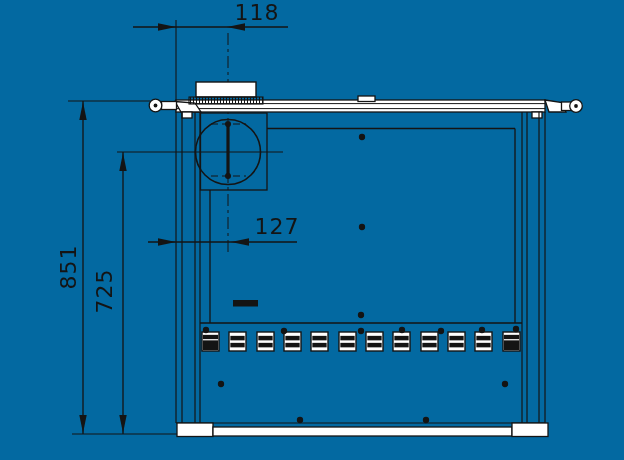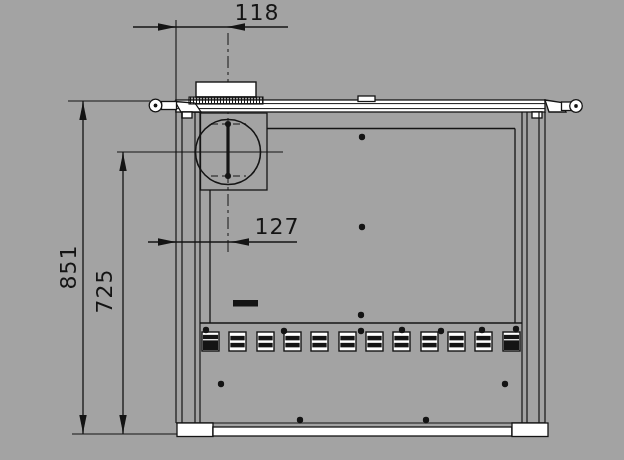--- a/index.html
+++ b/index.html
@@ -1,16 +1,16 @@
 <!DOCTYPE html>
 <html><head>
 <meta charset="utf-8">
 <style>
   html,body{margin:0;padding:0;background:#ffffff;}
-  .canvas{position:relative;width:624px;height:460px;background:#a3a3a3;overflow:hidden;}
+  .canvas{position:relative;width:624px;height:460px;background:#0369a1;overflow:hidden;}
   svg{display:block;}
   .dim-text{font-family:"DejaVu Sans","Liberation Sans",sans-serif;font-size:22px;fill:#141414;letter-spacing:1px;}
   line,polyline{stroke:#141414;}
 </style>
 </head>
 <body>
 
 <div class="canvas">
 <svg width="624" height="460" viewBox="0 0 624 460" stroke="#141414" stroke-width="1.3" fill="none">
   <defs>

